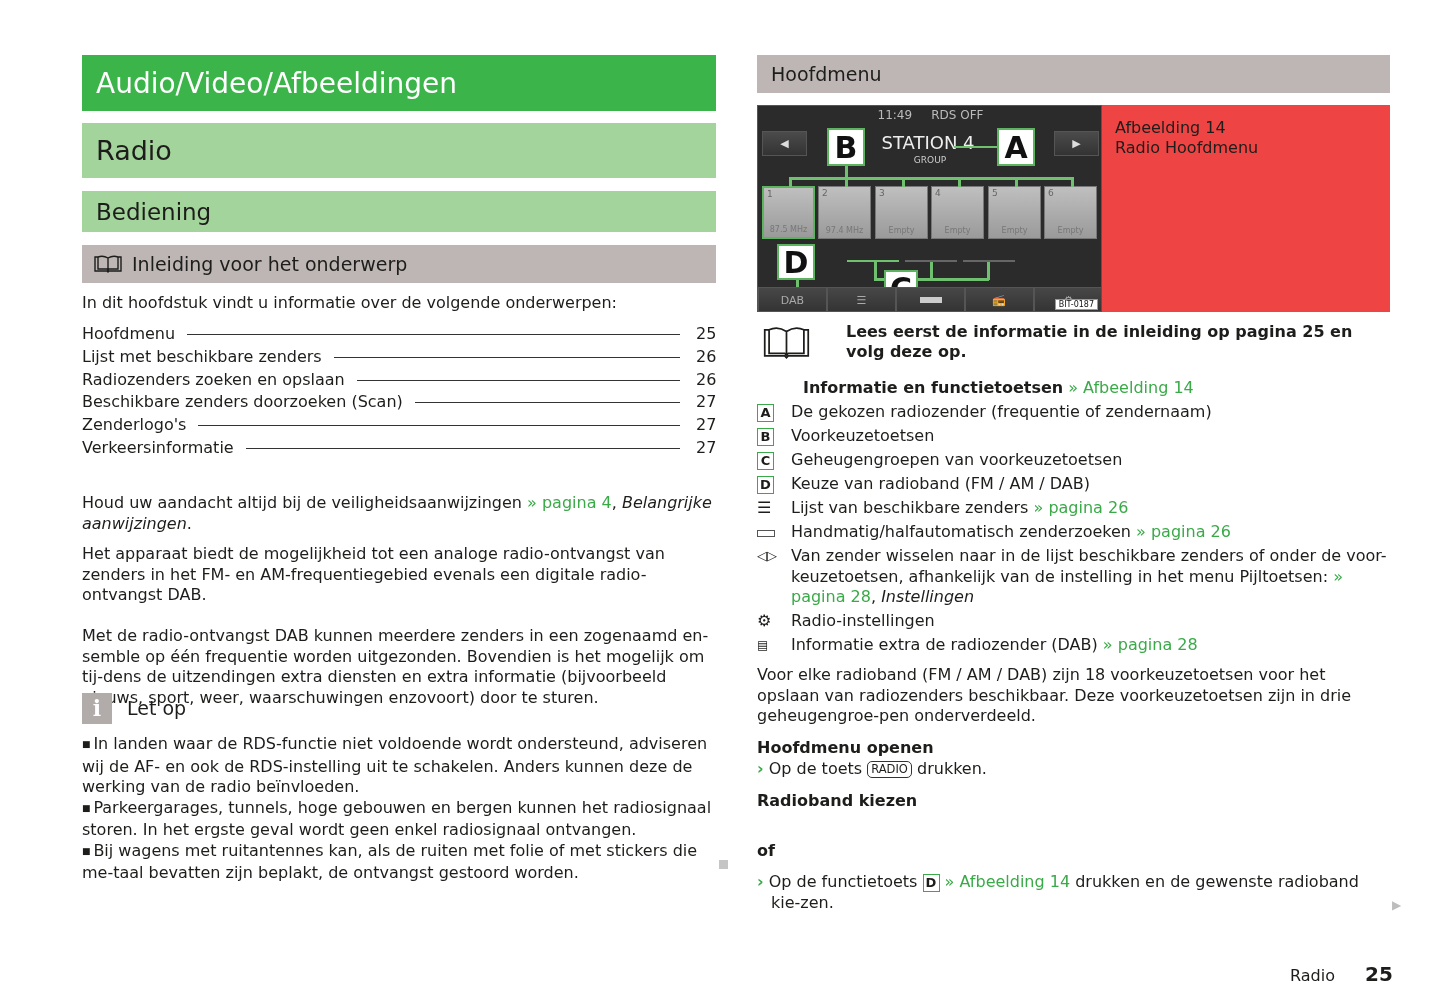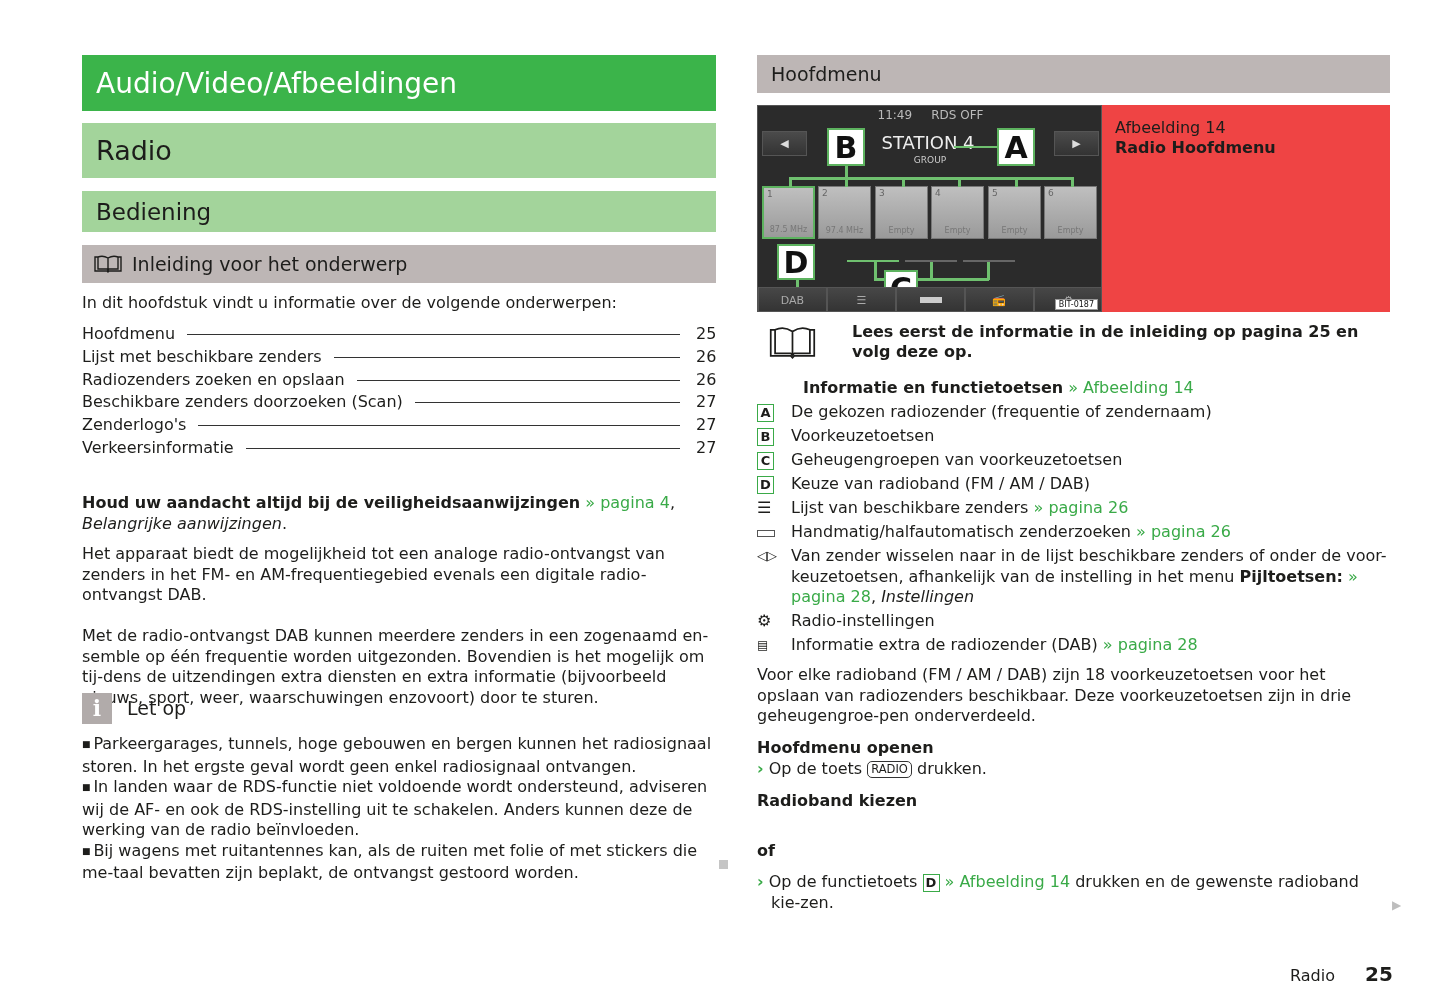--- a/index.html
+++ b/index.html
@@ -11,21 +11,21 @@
 
   .bar { position: absolute; left: 0; width: 634px; display: flex; align-items: center; padding-left: 14px; }
   .bar-chapter { top: 55px; height: 56px; background: #3bb44a; color: #fff; font-size: 28px; }
   .bar-radio { top: 123px; height: 55px; background: #a3d49b; font-size: 27px; }
   .bar-bediening { top: 191px; height: 41px; background: #a3d49b; font-size: 23px; }
   .bar-intro { top: 245px; height: 38px; background: #bdb6b5; font-size: 19px; padding-left: 12px; }
   .bar-intro svg { margin-right: 10px; }
 
   .txt { position: absolute; left: 0; width: 634px; font-size: 16px; line-height: 20.5px; }
   .green { color: #3aaa48; }
-  .b { font-weight: bold; }
+  .b { font-weight: normal; }
   .i { font-style: italic; }
 
   .toc { position: absolute; left: 0; top: 324px; width: 634px; }
   .toc-row { display: flex; align-items: baseline; font-size: 16px; height: 22.8px; }
   .toc-row .lbl { white-space: nowrap; }
   .toc-row .line { flex: 1; border-bottom: 1px solid #333; margin: 0 16px 0 12px; position: relative; top: -4px; }
   .toc-row .pg { width: 20px; text-align: right; }
 
   .note-head { position: absolute; left: 0; top: 692px; height: 32px; display: flex; align-items: center; }
   .note-icon { width: 30px; height: 31px; background: #b1abaa; color: #fff; font-weight: bold; font-size: 22px; display: flex; align-items: center; justify-content: center; font-family: "DejaVu Serif", serif; }
@@ -45,21 +45,21 @@
   .preset .n { position: absolute; left: 3px; top: 1px; font-size: 9px; color: #666; }
   .preset .v { position: absolute; left: 0; bottom: 3px; width: 100%; text-align: center; font-size: 8px; color: #777; }
   .preset.sel { border: 2px solid #5db35f; }
   .callout { position: absolute; background: #fff; border: 2px solid #5db35f; color: #111; font-size: 30px; font-weight: bold; display: flex; align-items: center; justify-content: center; font-family: "DejaVu Sans", sans-serif; }
   .gline { position: absolute; background: #6fc06f; }
   .scr-bottom { position: absolute; left: 0; top: 181px; width: 345px; height: 26px; display: flex; }
   .scr-bottom .cell { flex: 1; border: 1px solid #555; background: linear-gradient(#474747,#333); color: #aaa; font-size: 11px; display: flex; align-items: center; justify-content: center; }
   .bit { position: absolute; right: 3px; bottom: 1px; background: #fff; color: #111; font-size: 8px; padding: 0 3px; border: 1px solid #999; }
   .grpbar { position: absolute; top: 154px; height: 2px; background: #666; }
 
-  .lees { position: absolute; left: 12px; top: 322px; width: 633px; display: flex; gap: 24px; }
+  .lees { position: absolute; left: 6px; top: 322px; width: 633px; display: flex; gap: 24px; }
   .lees-text { margin-left: 12px; font-size: 16px; font-weight: bold; line-height: 20px; margin-top: 0; }
 
   .legend { position: absolute; left: 0; top: 402px; width: 633px; }
   .leg-row { display: flex; font-size: 16px; line-height: 20.5px; margin-bottom: 3.5px; }
   .leg-key { width: 34px; flex-shrink: 0; }
   .keybox { display: inline-block; width: 17px; height: 18px; border: 1.5px solid #3aaa48; font-size: 13px; text-align: center; line-height: 15px; font-weight: bold; }
   .radio-key { display: inline-block; border: 1.3px solid #333; border-radius: 5px; font-size: 11.5px; padding: 0 3px; line-height: 15px; vertical-align: 1px; }
   .chev { color: #3aaa48; font-weight: bold; }
 
   .footer-title { position: absolute; left: 1290px; top: 966px; font-size: 16px; }
@@ -122,22 +122,22 @@
   </div>
 
   <div class="txt" style="top:544px;">Het apparaat biedt de mogelijkheid tot een analoge radio-ontvangst van zenders in het FM- en AM-frequentiegebied evenals een digitale radio-ontvangst DAB.</div>
   <div class="txt" style="top:626px;">Met de radio-ontvangst DAB kunnen meerdere zenders in een zogenaamd en-semble op één frequentie worden uitgezonden. Bovendien is het mogelijk om tij-dens de uitzendingen extra diensten en extra informatie (bijvoorbeeld nieuws, sport, weer, waarschuwingen enzovoort) door te sturen.</div>
 
   <div class="note-head">
     <div class="note-icon">i</div>
     <div class="note-title">Let op</div>
   </div>
   <div class="txt" style="top:734px; width:640px;">
+    <div class="bullet">In landen waar de RDS-functie niet voldoende wordt ondersteund, adviseren wij de AF- en ook de RDS-instelling uit te schakelen. Anders kunnen deze de werking van de radio beïnvloeden.</div>
     <div class="bullet">Parkeergarages, tunnels, hoge gebouwen en bergen kunnen het radiosignaal storen. In het ergste geval wordt geen enkel radiosignaal ontvangen.</div>
-    <div class="bullet">In landen waar de RDS-functie niet voldoende wordt ondersteund, adviseren wij de AF- en ook de RDS-instelling uit te schakelen. Anders kunnen deze de werking van de radio beïnvloeden.</div>
     <div class="bullet">Bij wagens met ruitantennes kan, als de ruiten met folie of met stickers die me-taal bevatten zijn beplakt, de ontvangst gestoord worden.</div>
   </div>
   <div class="end-mark"></div>
 </div>
 
 <div class="col right">
   <div class="bar-hoofd">Hoofdmenu</div>
 
   <div class="figure">
     <div class="scr-top"><span>11:49</span> &nbsp;&nbsp;&nbsp; <span>RDS OFF</span></div>

